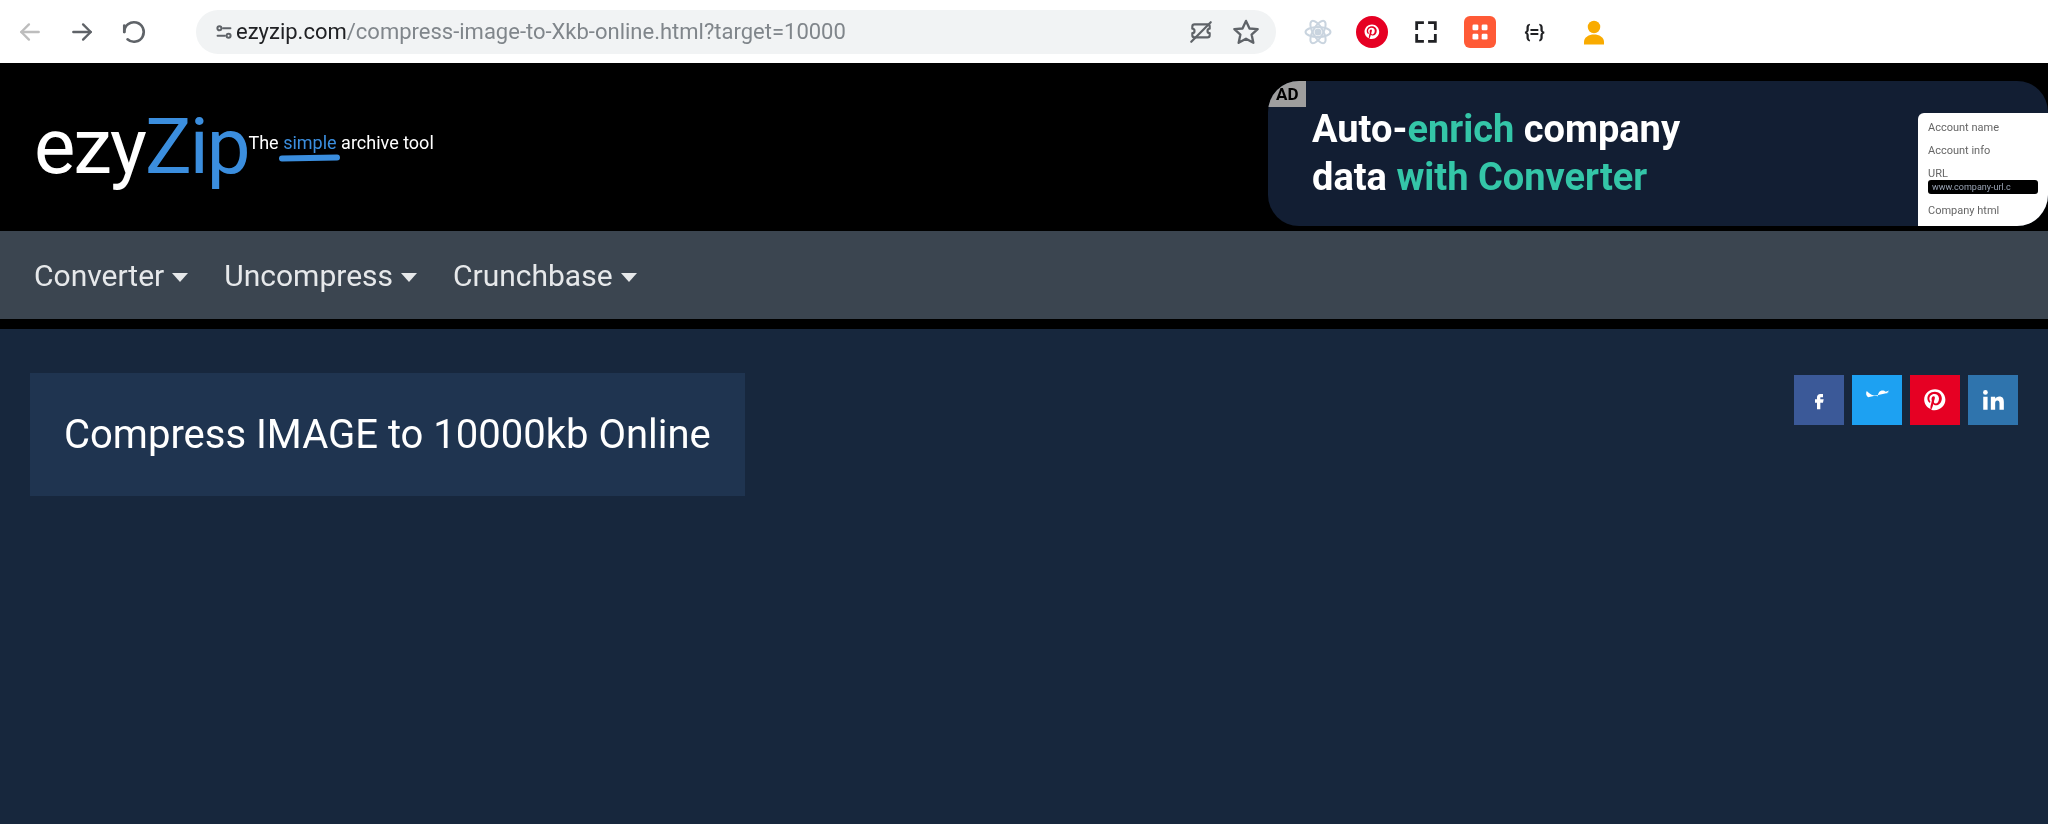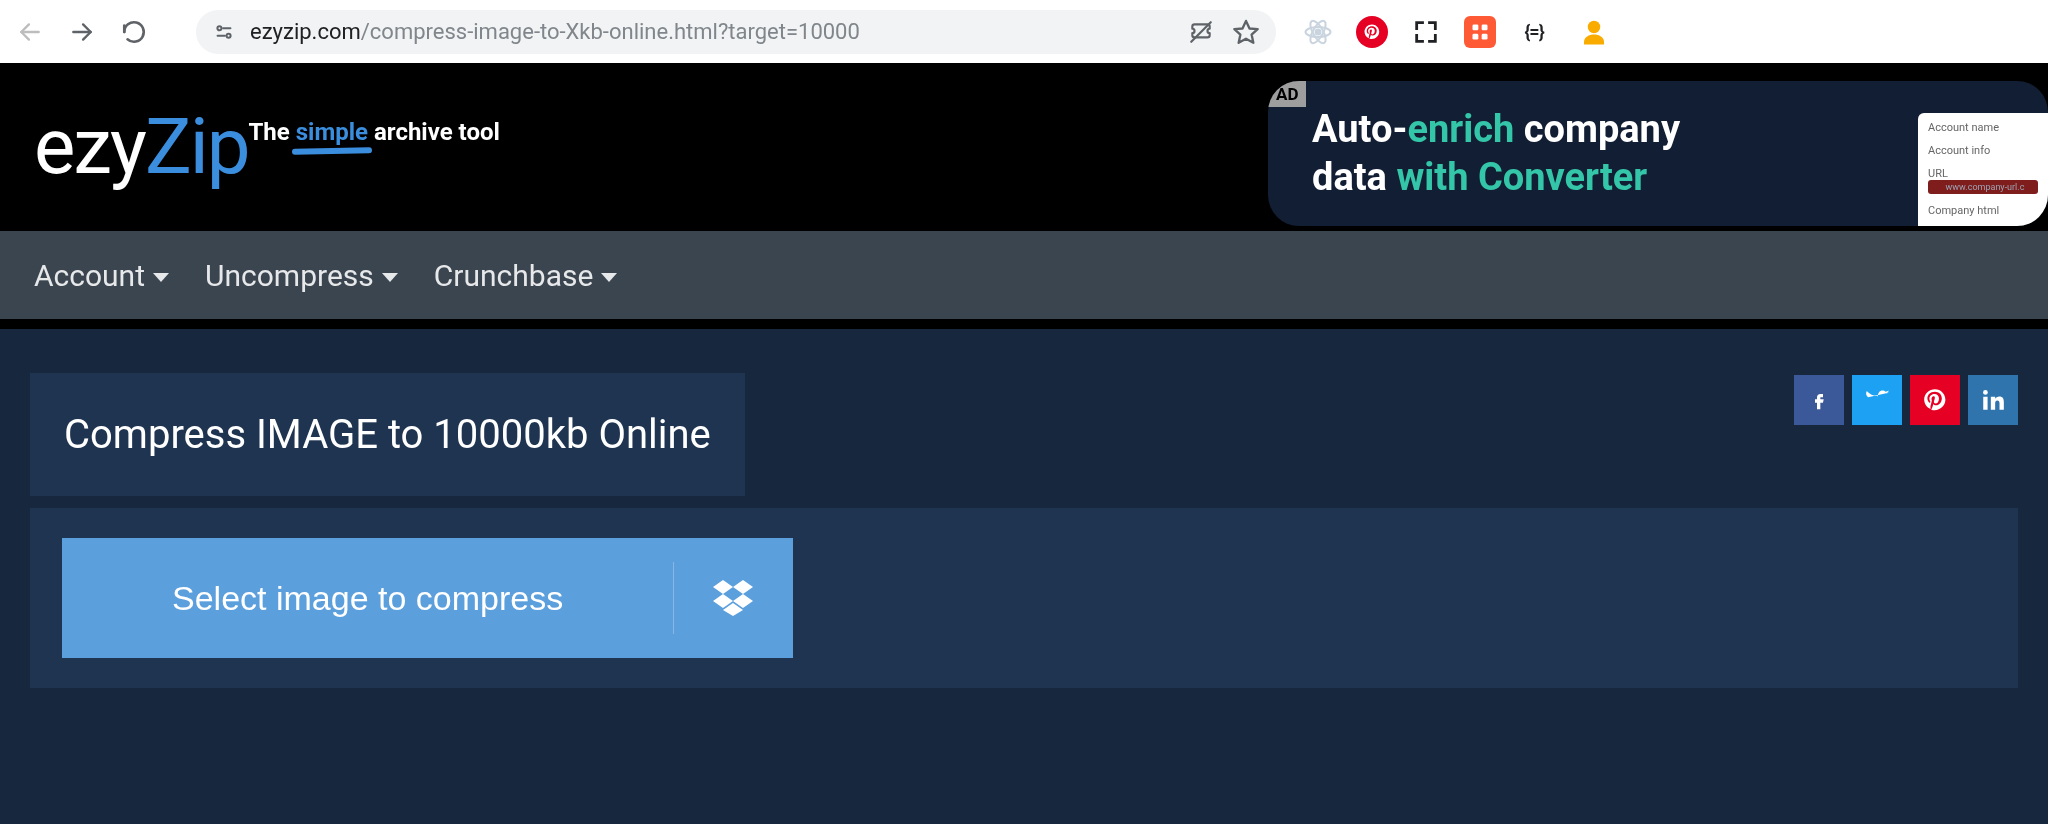--- a/index.html
+++ b/index.html
@@ -32,21 +32,20 @@
   }
   .nav-arrow.disabled { color: #bdbdbd; cursor: default; }
   .addr-bar {
     flex: 1;
     background: #f1f3f4;
     height: 44px;
     border-radius: 22px;
     display: flex;
     align-items: center;
     padding: 0 16px;
-    gap: 14px;
     max-width: 1080px;
   }
   .site-icon {
     width: 24px; height: 24px;
     display:flex;align-items:center;justify-content:center;
     color: #5f6368;
   }
   .url-text {
     font-size: 22px;
     color: #202124;
@@ -88,23 +87,23 @@
   .logo-main {
     font-size: 78px;
     font-weight: 400;
     letter-spacing: -2px;
     line-height: 1;
     color: #fff;
   }
   .logo-main .accent { color: #3b8ede; }
   .tagline {
     color: #fff;
-    font-size: 24px;
-    font-weight: 700;
-    margin-top: 10px;
+    font-size: 18px;
+    font-weight: 400;
+    margin-top: 24px;
   }
   .tagline .accent {
     color: #3b8ede;
     position: relative;
   }
   .tagline .accent::after {
     content:"";
     position:absolute;
     left:-4px; right:-4px; bottom:-8px;
     height:6px;
@@ -151,28 +150,27 @@
     background:#fff;
     border-radius:6px 0 0 6px;
     padding:8px 10px;
     font-size:11px;
     color:#666;
     display:flex;
     flex-direction:column;
     gap:10px;
   }
   .ad-form .mini-input {
-    background:#7f1d1d;
+    background:#000000;
     height:14px;
     border-radius:3px;
     font-size:9px;
     color:#9aa4b5;
     padding-left:4px;
     line-height:14px;
-    text-align:center;
   }
 
   
   .menu-bar {
     background:#3b4550;
     height:88px;
     display:flex;
     align-items:center;
     padding:0 34px;
     gap:36px;
@@ -383,21 +381,21 @@
         <div>URL</div>
         <div class="mini-input">www.company-url.c</div>
       </div>
       <div>Company html</div>
     </div>
   </div>
 </div>
 
 <div class="menu-bar">
   <div class="menu-item">
-    <span>Account</span>
+    <span>Converter</span>
     <span class="caret"></span>
   </div>
   <div class="menu-item">
     <span>Uncompress</span>
     <span class="caret"></span>
   </div>
   <div class="menu-item">
     <span>Crunchbase</span>
     <span class="caret"></span>
   </div>
@@ -429,27 +427,13 @@
       <div class="soc li">
         <svg width="26" height="26" viewBox="0 0 24 24" fill="#fff">
             <rect x="3" y="9" width="4" height="12"></rect>
             <circle cx="5" cy="5" r="2.2"></circle>
             <path d="M10 9h4v1.8c.7-1.2 2.1-2.1 3.8-2.1 3.2 0 4.2 2 4.2 5.1V21h-4v-5.9c0-1.6-.6-2.6-2-2.6s-2 1-2 2.6V21h-4V9z"></path>
           </svg>
       </div>
     </div>
   </div>
 
-  <div class="dropzone">
-    <button class="select-btn">
-      <span class="btn-label">Select image to compress</span>
-      <span class="dropbox-part">
-        <svg width="40" height="36" viewBox="0 0 40 36" fill="#fff">
-          <polygon points="10,0 20,7 10,14 0,7"></polygon>
-          <polygon points="30,0 40,7 30,14 20,7"></polygon>
-          <polygon points="10,14 20,21 10,28 0,21"></polygon>
-          <polygon points="30,14 40,21 30,28 20,21"></polygon>
-          <polygon points="20,23 30,30 20,36 10,30"></polygon>
-        </svg>
-      </span>
-    </button>
-  </div>
 </div>
 
 </body></html>

